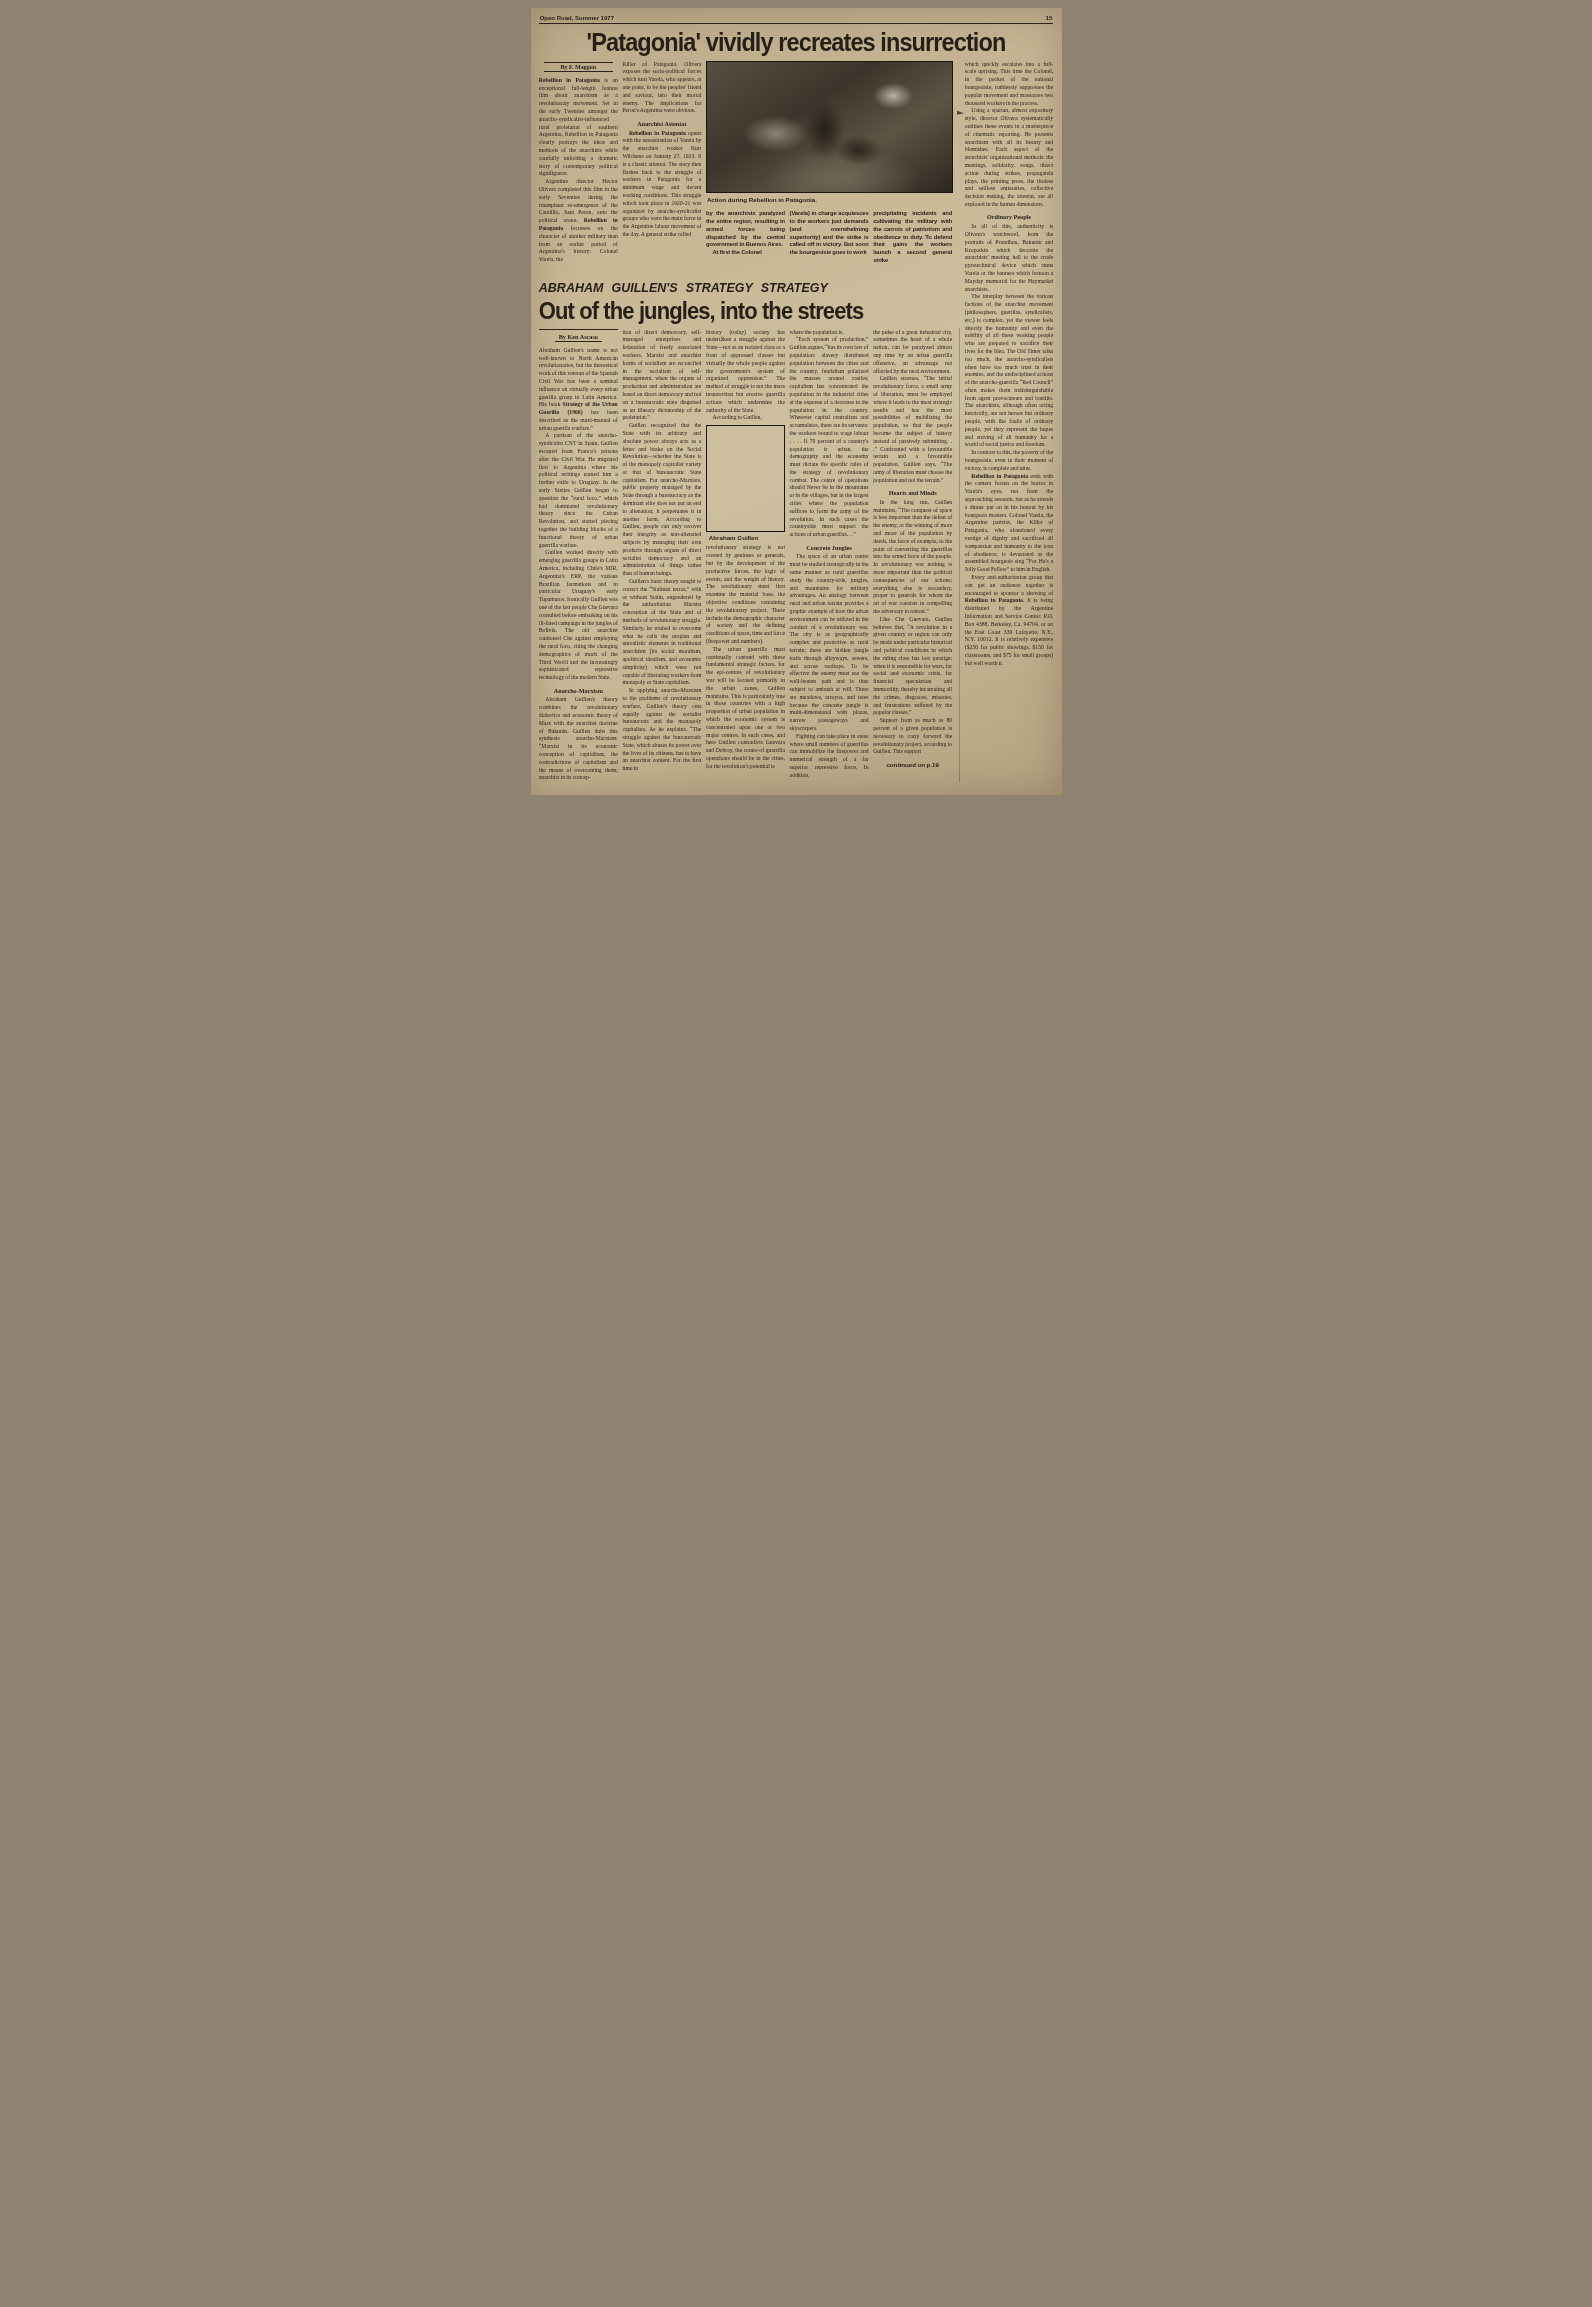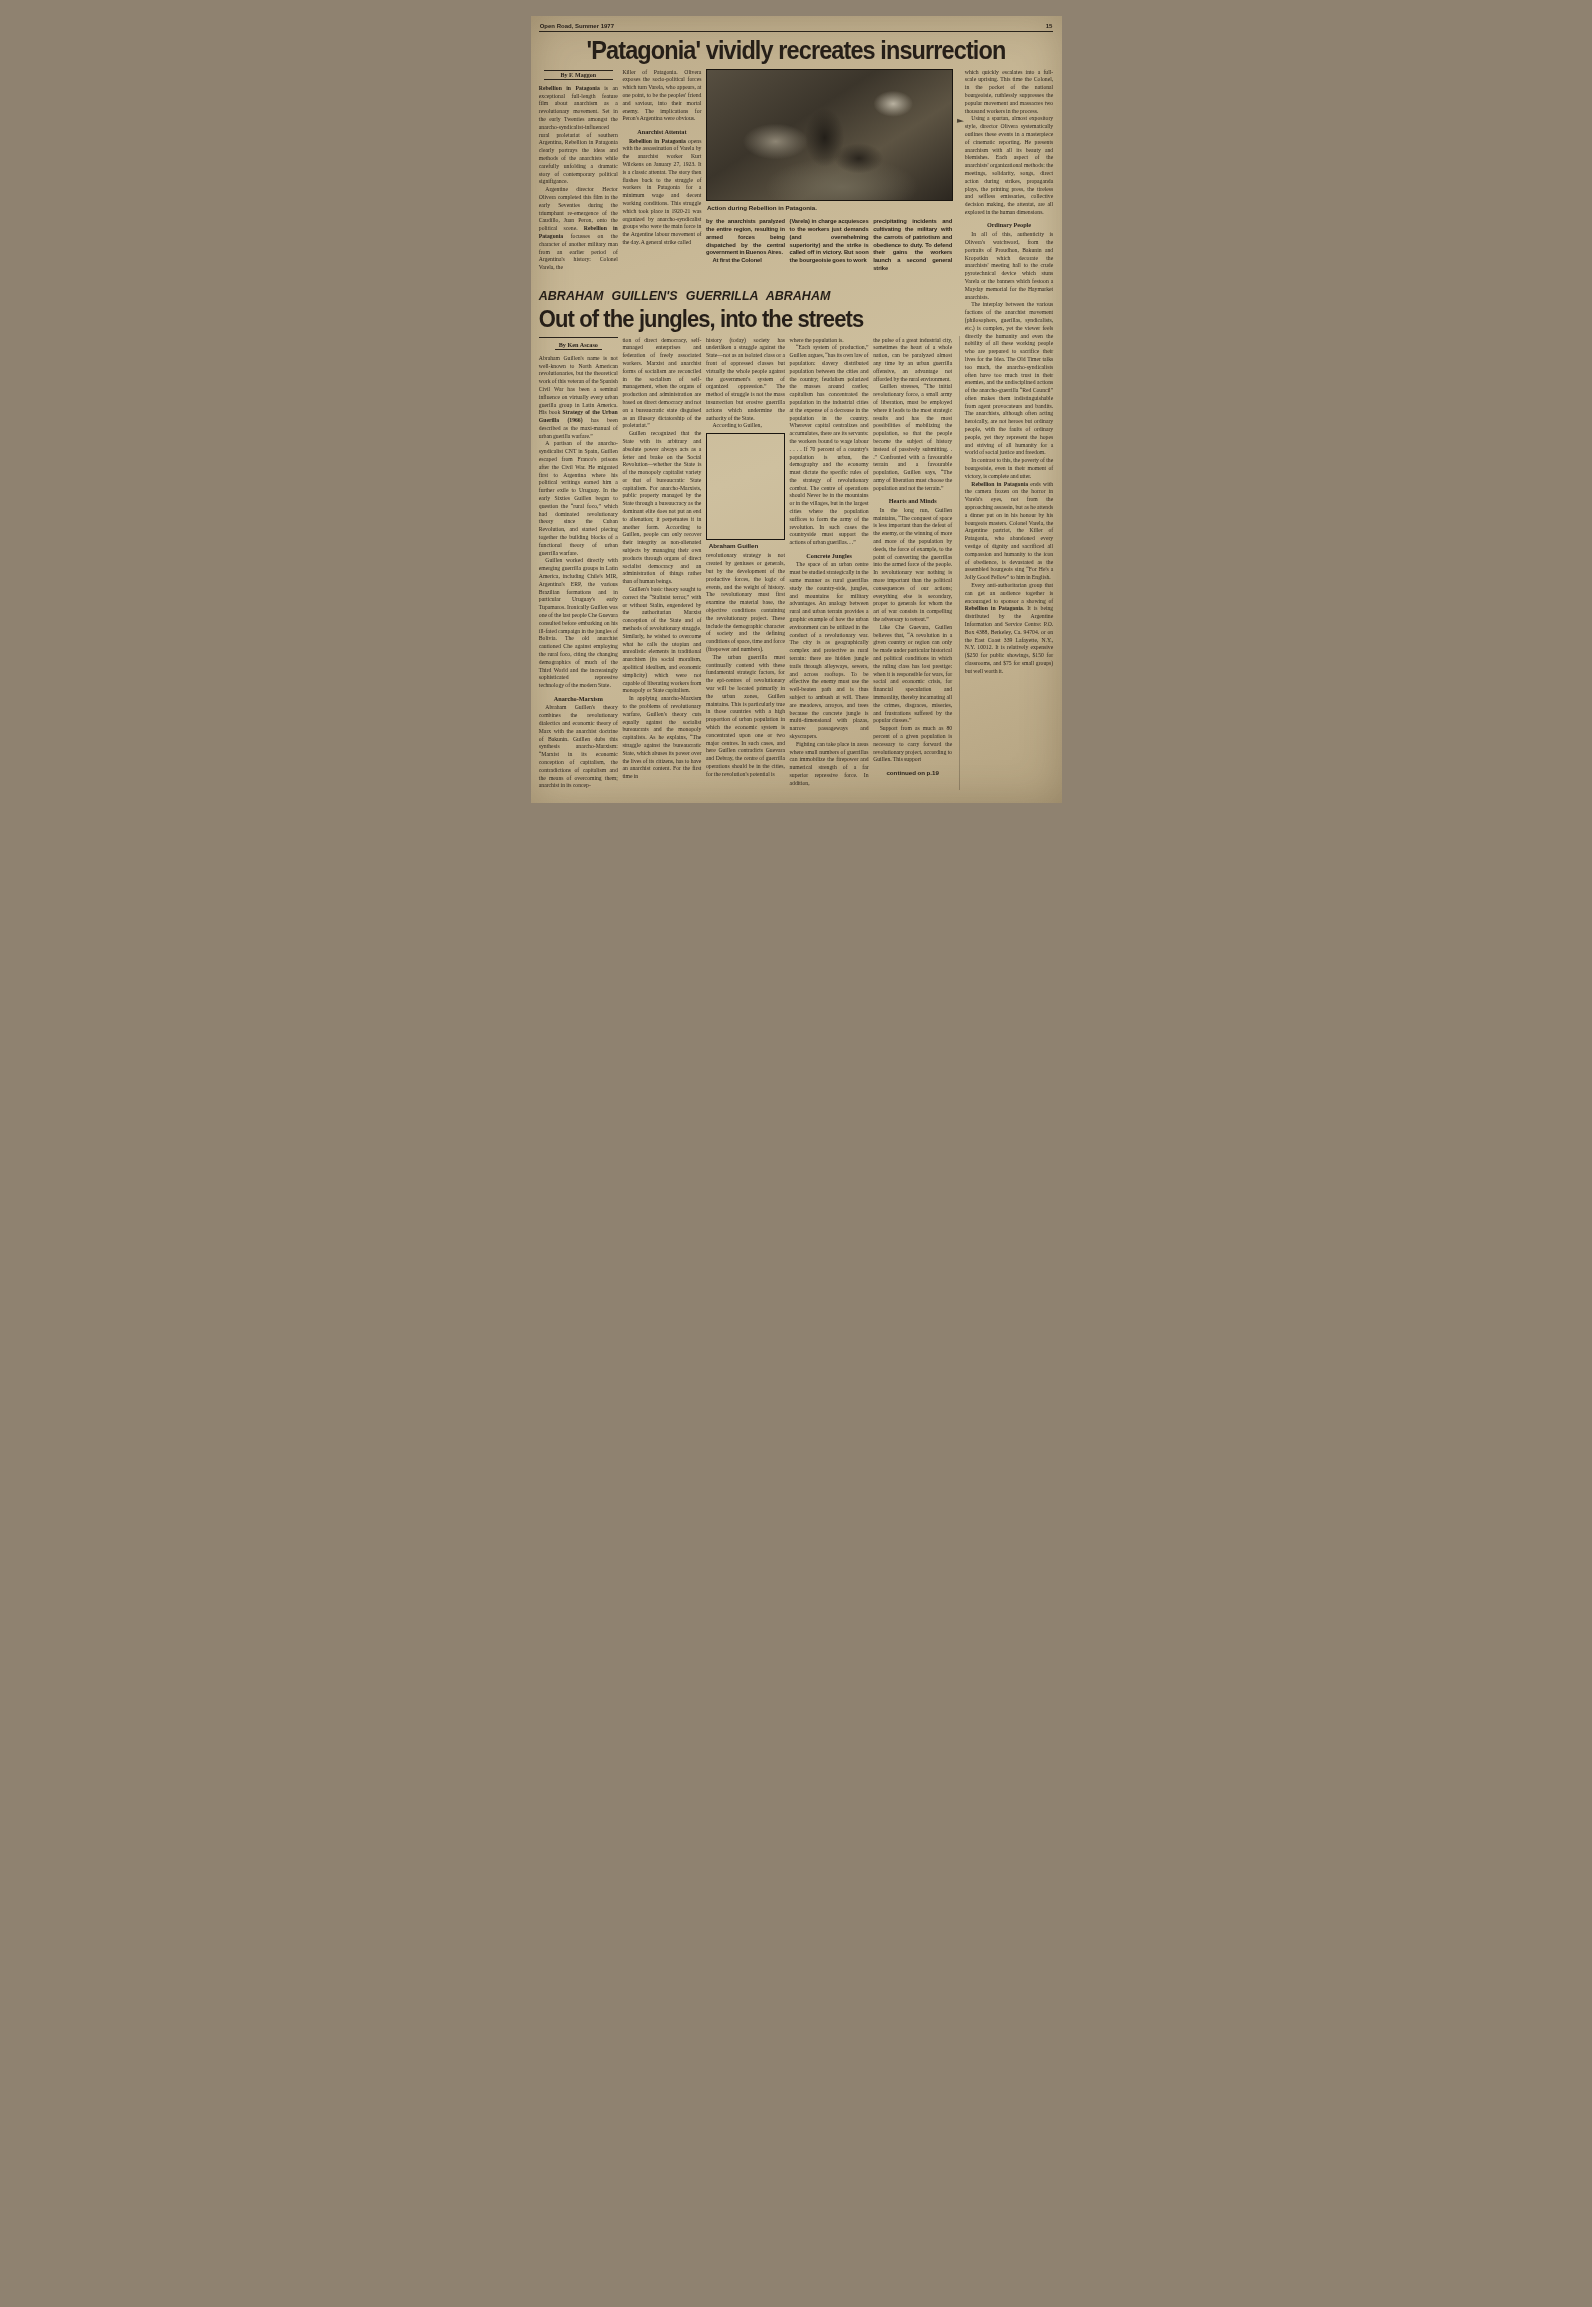--- a/index.html
+++ b/index.html
@@ -1,17 +1,17 @@
 <!DOCTYPE html>
 <html style="font-size:7.4px"><head>
 <meta charset="utf-8">
 <style>
   html,body{margin:0;padding:0;background:#8f8270;}
   .page{
-    width:531px; min-height:779px; margin:16px auto; box-sizing:border-box;
+    width:531px; min-height:779px; margin:8px auto; box-sizing:border-box;
     padding:6.5px 8.3px 13px 8.3px;
     background:linear-gradient(160deg,#bcab8a 0%,#c8b896 30%,#cec09f 55%,#c3b290 80%,#b4a381 100%);
     box-shadow:inset 0 0 42px rgba(70,50,25,.28);
     color:#261f18;
     font-family:"Liberation Serif", serif;
   }
   .masthead{display:flex;justify-content:space-between;align-items:flex-end;
     font-family:"Liberation Sans",sans-serif;font-weight:bold;font-size:6px;padding:0.9px 0.9px 1.8px;}
   .masthead-rule{border-top:1.4px solid #2a241c;margin:0 0 0.9px;}
   .headline1{
@@ -104,21 +104,21 @@
             <div class="ucol">
               <p class="noindent">(Varela) in charge acquiesces to the workers just demands (and overwhelming superiority) and the strike is called off in victory. But soon the bourgeoisie goes to work</p>
             </div>
             <div class="ucol">
               <p class="noindent">precipitating incidents and cultivating the military with the carrots of patriotism and obedience to duty. To defend their gains the workers launch a second general strike</p>
             </div>
           </div>
         </div>
       </div>
 
-      <div class="kicker">ABRAHAM GUILLEN'S GUERRILLA ABRAHAM</div>
+      <div class="kicker">ABRAHAM GUILLEN'S STRATEGY STRATEGY</div>
       <h2 class="headline2">Out of the jungles, into the streets</h2>
 
       <div class="a2-row">
         <div class="col">
           <div class="byline2"><span>By Ken Ascaso</span></div>
           <p class="noindent"><span>Abraham Guillen's name is not well-known to North American revolutionaries, but the theoretical work of this veteran of the Spanish Civil War has been a seminal influence on virtually every urban guerilla group in Latin America. His book </span><b>Strategy of the Urban Guerilla (1966)</b><span> has been described as the maxi-manual of urban guerilla warfare.”</span></p>
           <p>A partisan of the anarcho-syndicalist CNT in Spain, Guillen escaped from Franco's prisons after the Civil War. He migrated first to Argentina where his political writings earned him a further exile to Uruguay. In the early Sixties Guillen began to question the “rural foco,” which had dominated revolutionary theory since the Cuban Revolution, and started piecing together the building blocks of a functional theory of urban guerrilla warfare.</p>
           <p>Guillen worked directly with emerging guerrilla groups in Latin America, including Chile's MIR, Argentina's ERP, the various Brazilian formations and in particular Uruguay's early Tupamaros. Ironically Guillen was one of the last people Che Guevara consulted before embarking on his ill-fated campaign in the jungles of Bolivia. The old anarchist cautioned Che against employing the rural foco, citing the changing demographics of much of the Third World and the increasingly sophisticated repressive technology of the modern State.</p>
           <div class="subhead">Anarcho-Marxism</div>
           <p>Abraham Guillen's theory combines the revolutionary dialectics and economic theory of Marx with the anarchist doctrine of Bakunin. Guillen dubs this synthesis anarcho-Marxism: “Marxist in its economic conception of capitalism, the contradictions of capitalism and the means of overcoming them; anarchist in its concep-</p>

